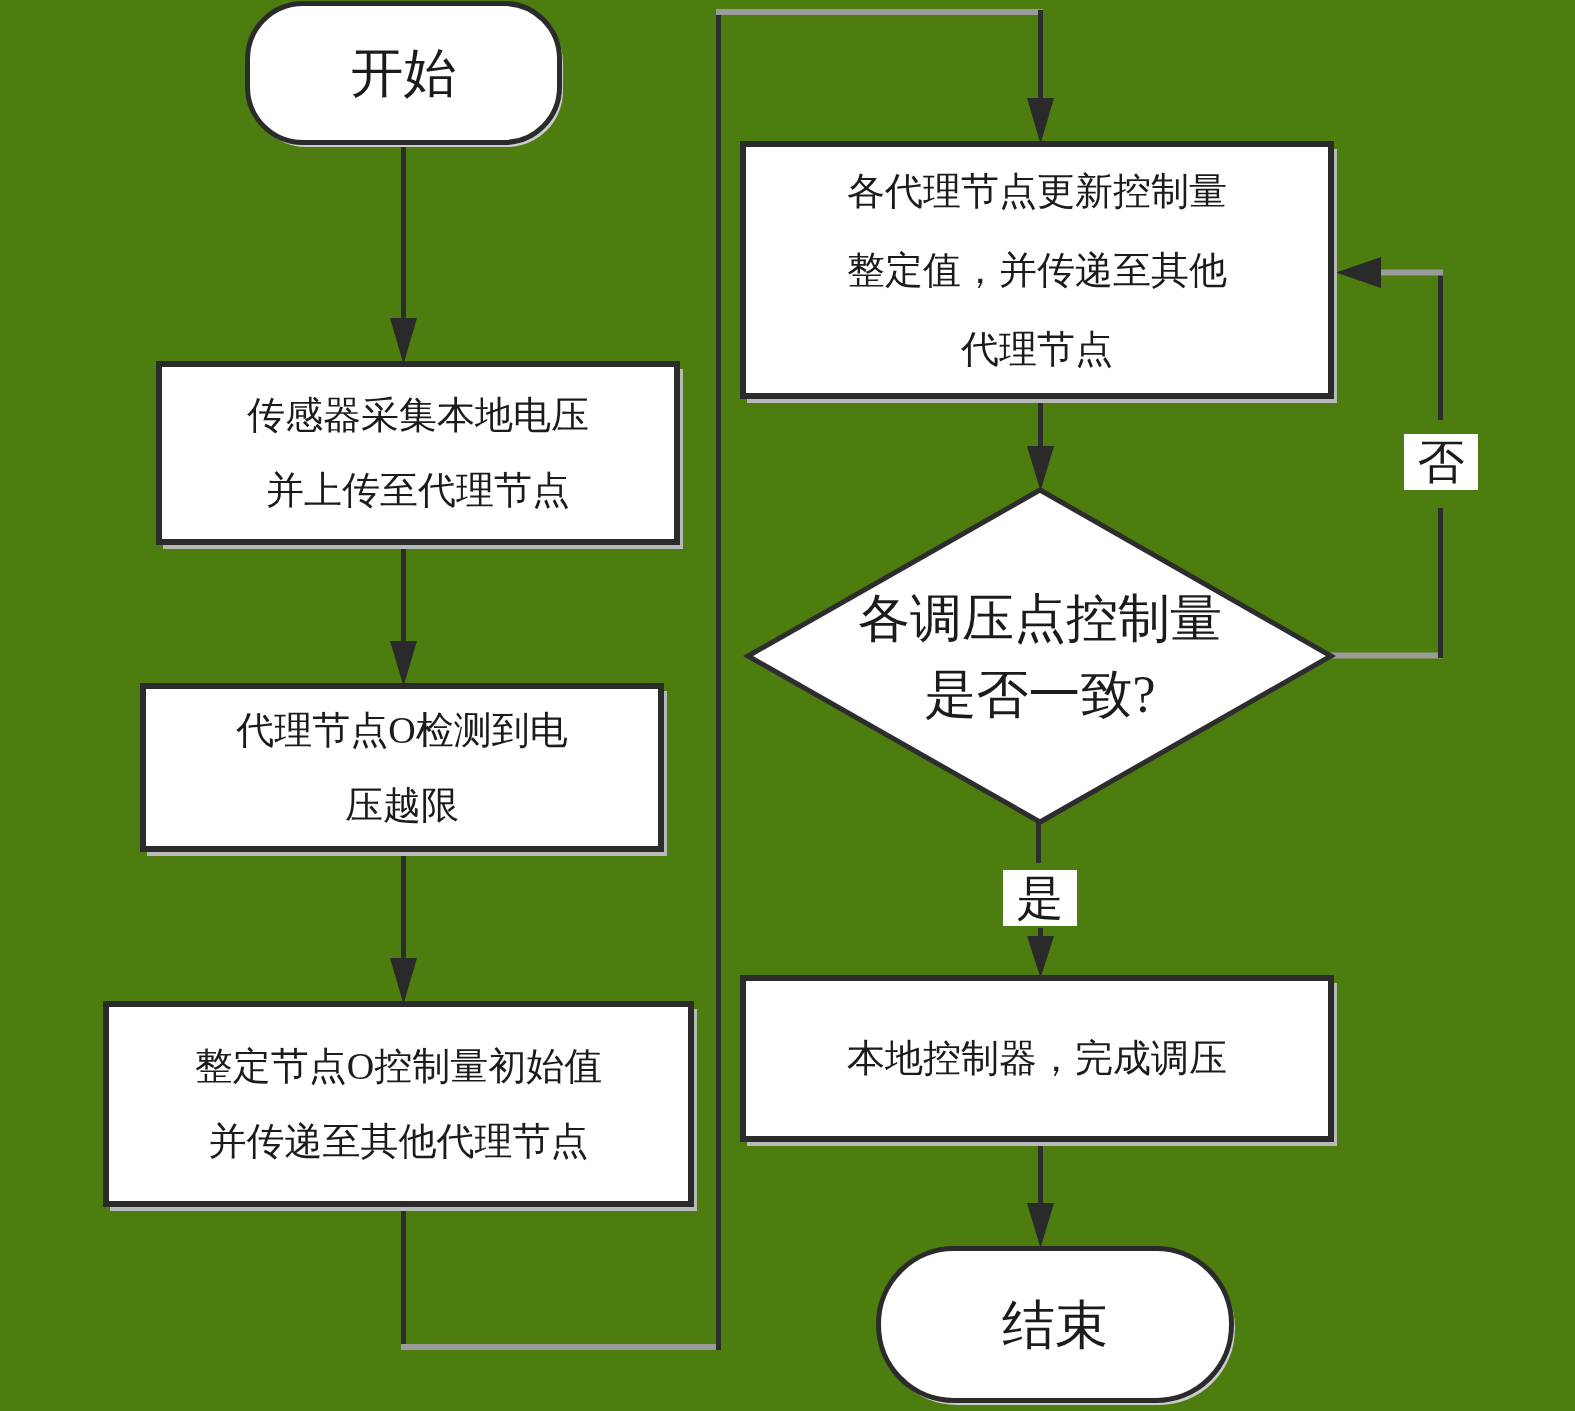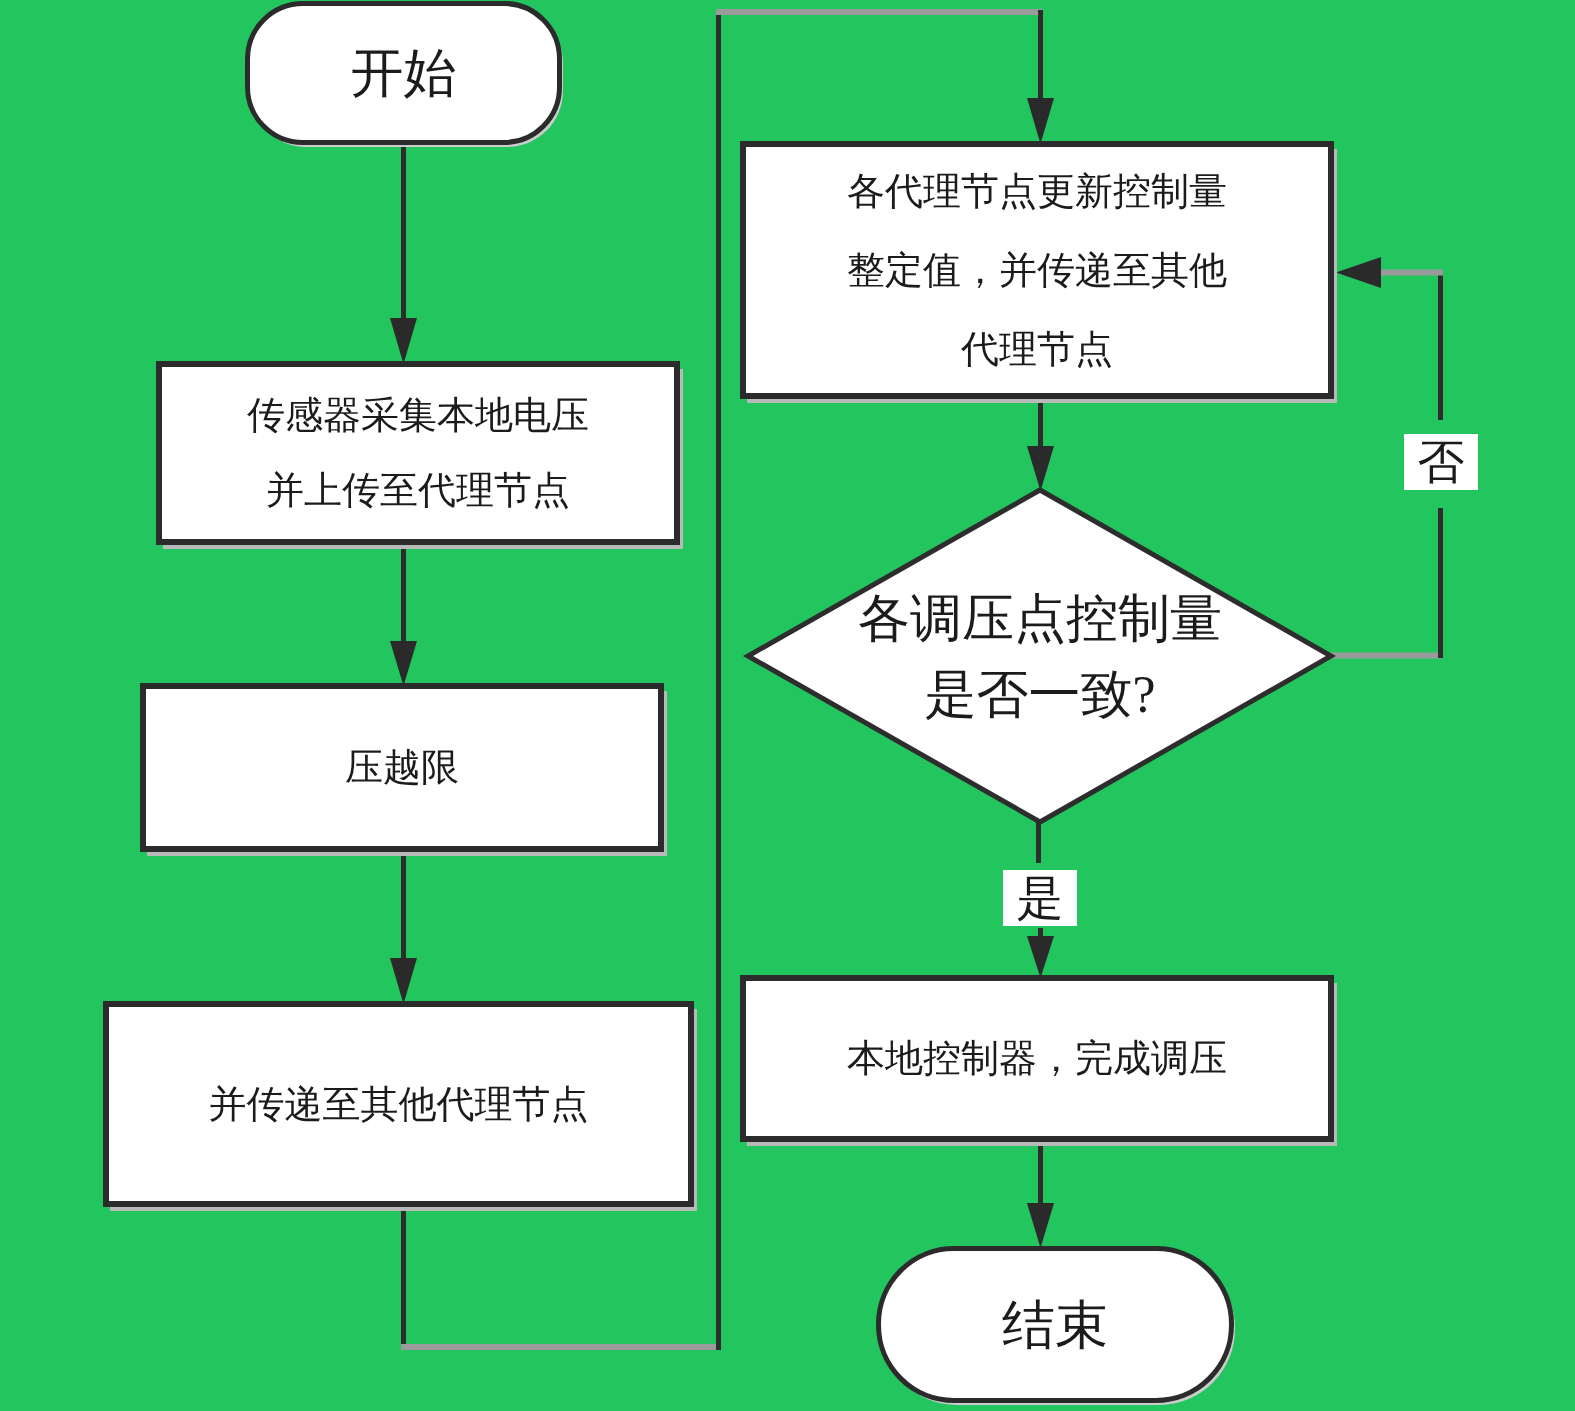--- a/index.html
+++ b/index.html
@@ -4,21 +4,21 @@
 <style>
   * { margin: 0; padding: 0; box-sizing: border-box; }
   html, body { background: #ffffff; }
   body {
     width: 1575px; height: 1411px;
     font-family: "Liberation Serif", "DejaVu Serif", serif;
   }
   .canvas {
     position: relative;
     width: 1575px; height: 1411px;
-    background: #22c55e;
+    background: #4d7c0f;
     overflow: hidden;
   }
   .wires {
     position: absolute; left: 0; top: 0;
     width: 1575px; height: 1411px;
   }
   .v-line { stroke: #2d2d2d; stroke-width: 5; fill: none; }
   .h-line { stroke: #9b9b9b; stroke-width: 6; fill: none; }
   .arrow-head { fill: #2a2a2a; stroke: none; }
   .diamond-shape { fill: #ffffff; stroke: #2d2d2d; stroke-width: 5; }
@@ -122,24 +122,26 @@
   <div class="node terminator" style="left:245px; top:1px; width:317px; height:144px; border-radius:58px;">
     <span class="ln">开始</span>
   </div>
 
   <div class="node process" style="left:156px; top:361px; width:524px; height:184px;">
     <div class="ln">传感器采集本地电压</div>
     <div class="ln">并上传至代理节点</div>
   </div>
 
   <div class="node process" style="left:140px; top:683px; width:524px; height:169px;">
+    <div class="ln">代理节点O检测到电</div>
     <div class="ln">压越限</div>
   </div>
 
   <div class="node process" style="left:103px; top:1001px; width:591px; height:206px;">
+    <div class="ln">整定节点O控制量初始值</div>
     <div class="ln">并传递至其他代理节点</div>
   </div>
 
   <div class="node process" style="left:740px; top:141px; width:594px; height:258px; line-height:79px;">
     <div class="ln">各代理节点更新控制量</div>
     <div class="ln">整定值，并传递至其他</div>
     <div class="ln">代理节点</div>
   </div>
 
   <div class="diamond-text" style="left:800px; top:574px; width:480px; height:166px;">

